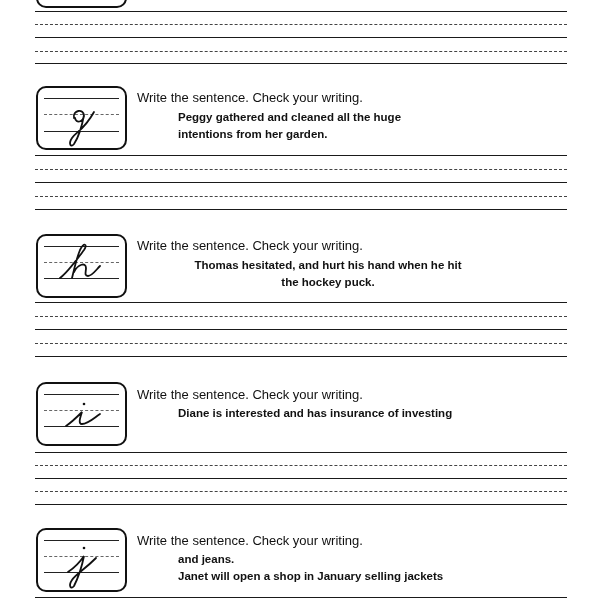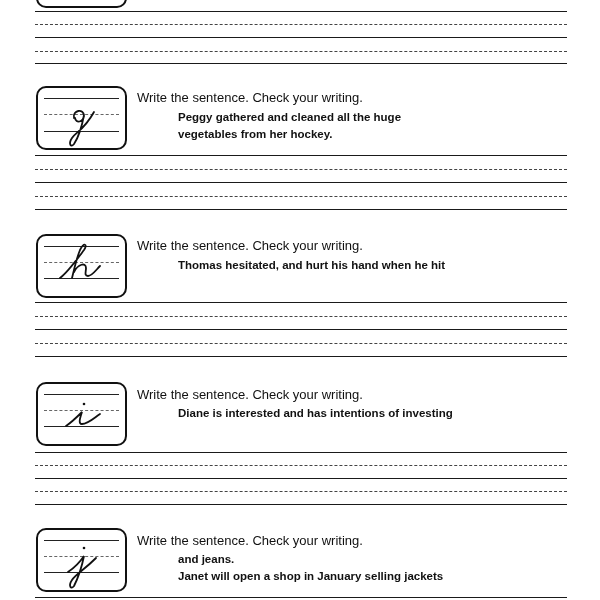--- a/index.html
+++ b/index.html
@@ -40,43 +40,44 @@
     <div class="bl-solid" style="top:10px;"></div>
     <div class="bl-dash" style="top:26px;"></div>
     <div class="bl-solid" style="top:43px;"></div>
     <svg width="91" height="64" viewBox="0 0 91 64">
       <path d="M36 30 C34 22 46 20 46 28 C45 34 38 36 37 30 M46 27 C44 38 40 50 36 56 C33 60 30 56 34 50 C38 44 46 42 56 24" fill="none" stroke="#111" stroke-width="1.8" stroke-linecap="round"></path>
     </svg>
   </div>
   <div class="instruction" style="top:90px;">Write the sentence. Check your writing.</div>
   <div class="sentence" style="top:109px;">
     <div>Peggy gathered and cleaned all the huge</div>
-    <div>vegetables from her hockey.</div>
+    <div>intentions from her garden.</div>
   </div>
   <div>
     <div class="line-solid" style="top:155px;"></div>
     <div class="line-dash" style="top:169px;"></div>
     <div class="line-solid" style="top:182px;"></div>
     <div class="line-dash" style="top:196px;"></div>
     <div class="line-solid" style="top:209px;"></div>
   </div>
 </section>
 
 <section>
   <div class="letter-box" style="top:234px;">
     <div class="bl-solid" style="top:10px;"></div>
     <div class="bl-dash" style="top:26px;"></div>
     <div class="bl-solid" style="top:42px;"></div>
     <svg width="91" height="64" viewBox="0 0 91 64">
       <path d="M22 42 C30 36 40 22 46 14 C50 8 46 6 42 14 C38 24 36 34 34 42 M36 36 C40 28 48 26 48 32 C48 36 46 40 50 40 C54 40 58 34 62 30" fill="none" stroke="#111" stroke-width="1.8" stroke-linecap="round"></path>
     </svg>
   </div>
   <div class="instruction" style="top:238px;">Write the sentence. Check your writing.</div>
-  <div class="sentence" style="top:257px;">
+  <div class="sentence" style="top:257px;text-align:center;">
     <div>Thomas hesitated, and hurt his hand when he hit</div>
+    <div>the hockey puck.</div>
   </div>
   <div>
     <div class="line-solid" style="top:302px;"></div>
     <div class="line-dash" style="top:316px;"></div>
     <div class="line-solid" style="top:329px;"></div>
     <div class="line-dash" style="top:343px;"></div>
     <div class="line-solid" style="top:356px;"></div>
   </div>
 </section>
 
@@ -85,21 +86,21 @@
     <div class="bl-solid" style="top:10px;"></div>
     <div class="bl-dash" style="top:26px;"></div>
     <div class="bl-solid" style="top:42px;"></div>
     <svg width="91" height="64" viewBox="0 0 91 64">
       <circle cx="46" cy="20" r="1.3" fill="#111"></circle>
       <path d="M28 42 C34 38 40 32 44 28 C42 34 40 40 44 40 C50 40 56 34 62 30" fill="none" stroke="#111" stroke-width="1.8" stroke-linecap="round"></path>
     </svg>
   </div>
   <div class="instruction" style="top:387px;">Write the sentence. Check your writing.</div>
   <div class="sentence" style="top:405px;">
-    <div>Diane is interested and has intentions of investing</div>
+    <div>Diane is interested and has insurance of investing</div>
   </div>
   <div>
     <div class="line-solid" style="top:452px;"></div>
     <div class="line-dash" style="top:465px;"></div>
     <div class="line-solid" style="top:478px;"></div>
     <div class="line-dash" style="top:491px;"></div>
     <div class="line-solid" style="top:504px;"></div>
   </div>
 </section>
 

